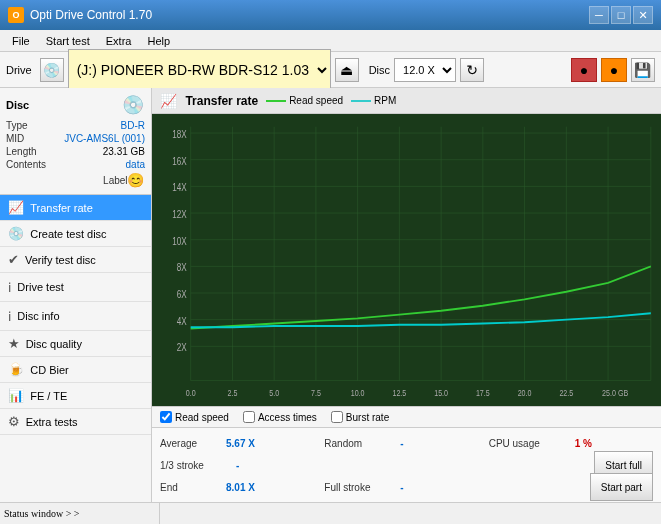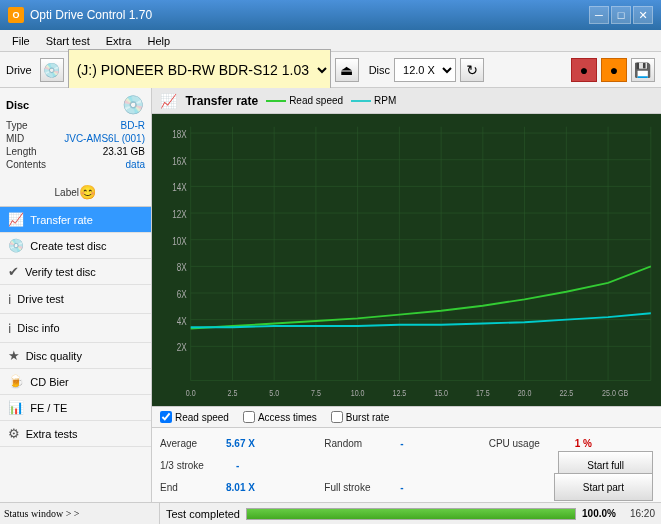--- a/index.html
+++ b/index.html
@@ -31,21 +31,21 @@
     
     .left-panel { width: 152px; background: #f5f5f5; border-right: 1px solid #ccc; display: flex; flex-direction: column; flex-shrink: 0; }
     .disc-info-panel { padding: 6px; border-bottom: 1px solid #ccc; }
     .disc-header { display: flex; align-items: center; justify-content: space-between; margin-bottom: 4px; }
     .disc-title { font-weight: bold; font-size: 11px; }
     .disc-icon { font-size: 18px; color: #666; }
     .disc-row { display: flex; justify-content: space-between; margin-bottom: 2px; font-size: 10px; }
     .disc-key { color: #333; }
     .disc-val { color: #0066cc; }
     .disc-val-black { color: #000; }
-    .label-row { display: flex; align-items: center; justify-content: center; font-size: 10px; margin-top: 14px; }
+    .label-row { display: flex; align-items: center; justify-content: flex-end; font-size: 10px; margin-top: 2px; }
 
     .nav-menu { display: flex; flex-direction: column; }
     .nav-item { display: flex; align-items: center; gap: 6px; padding: 5px 8px; cursor: pointer; font-size: 11px; border-bottom: 1px solid #e0e0e0; }
     .nav-item.active { background: #3399ff; color: white; }
     .nav-item.active .nav-icon { color: white; }
     .nav-icon { font-size: 13px; color: #555; }
 
     
     .right-panel { flex: 1; display: flex; flex-direction: column; background: white; }
 
@@ -68,21 +68,21 @@
     
     .stats-area { padding: 4px 8px; background: #f9f9f9; }
     .stats-row { display: flex; align-items: center; height: 22px; }
     .stat-col { display: flex; align-items: center; gap: 6px; flex: 1; }
     .stat-label { font-size: 10px; color: #333; width: 60px; }
     .stat-value { font-size: 10px; color: #0066cc; font-weight: bold; width: 40px; }
     .stat-label2 { font-size: 10px; color: #333; width: 70px; }
     .stat-value2 { font-size: 10px; color: #0066cc; font-weight: bold; width: 30px; }
     .stat-label3 { font-size: 10px; color: #333; width: 80px; }
     .stat-value3 { font-size: 10px; color: #cc0000; font-weight: bold; width: 30px; }
-    .start-btn { height: 28px; padding: 0 28px; font-size: 10px; background: linear-gradient(to bottom, #fff, #ddd); border: 1px solid #aaa; cursor: pointer; margin-left: auto; }
+    .start-btn { height: 28px; padding: 0 10px; font-size: 10px; background: linear-gradient(to bottom, #fff, #ddd); border: 1px solid #aaa; cursor: pointer; margin-left: auto; }
 
     
     .status-bar { height: 22px; background: #f0f0f0; border-top: 1px solid #ccc; display: flex; align-items: center; padding: 0; }
     .status-left { width: 160px; display: flex; align-items: center; padding: 0 4px; border-right: 1px solid #ccc; height: 100%; cursor: pointer; font-size: 10px; font-family: Liberation Serif, serif; }
     .progress-area { flex: 1; display: flex; align-items: center; padding: 0 6px; gap: 6px; }
     .progress-bar-bg { flex: 1; height: 12px; background: #ddd; border: 1px solid #aaa; position: relative; }
     .progress-bar-fill { height: 100%; background: linear-gradient(to bottom, #66cc44, #44aa22); }
     .progress-text { font-size: 10px; font-weight: bold; }
     .time-text { font-size: 10px; color: #333; margin-left: 8px; }
   </style>
@@ -326,21 +326,13 @@
       </div>
     </div>
 
   </div>
 </div>
 
 <div class="status-bar">
   <div class="status-left">
     <span>Status window &gt; &gt;</span>
   </div>
-  <div class="progress-area">
-    <span>Test completed</span>
-    <div class="progress-bar-bg">
-      <div class="progress-bar-fill" style="width: 100%;"></div>
-    </div>
-    <span class="progress-text">100.0%</span>
-    <span class="time-text">16:20</span>
-  </div>
 </div>
 
 </body></html>

